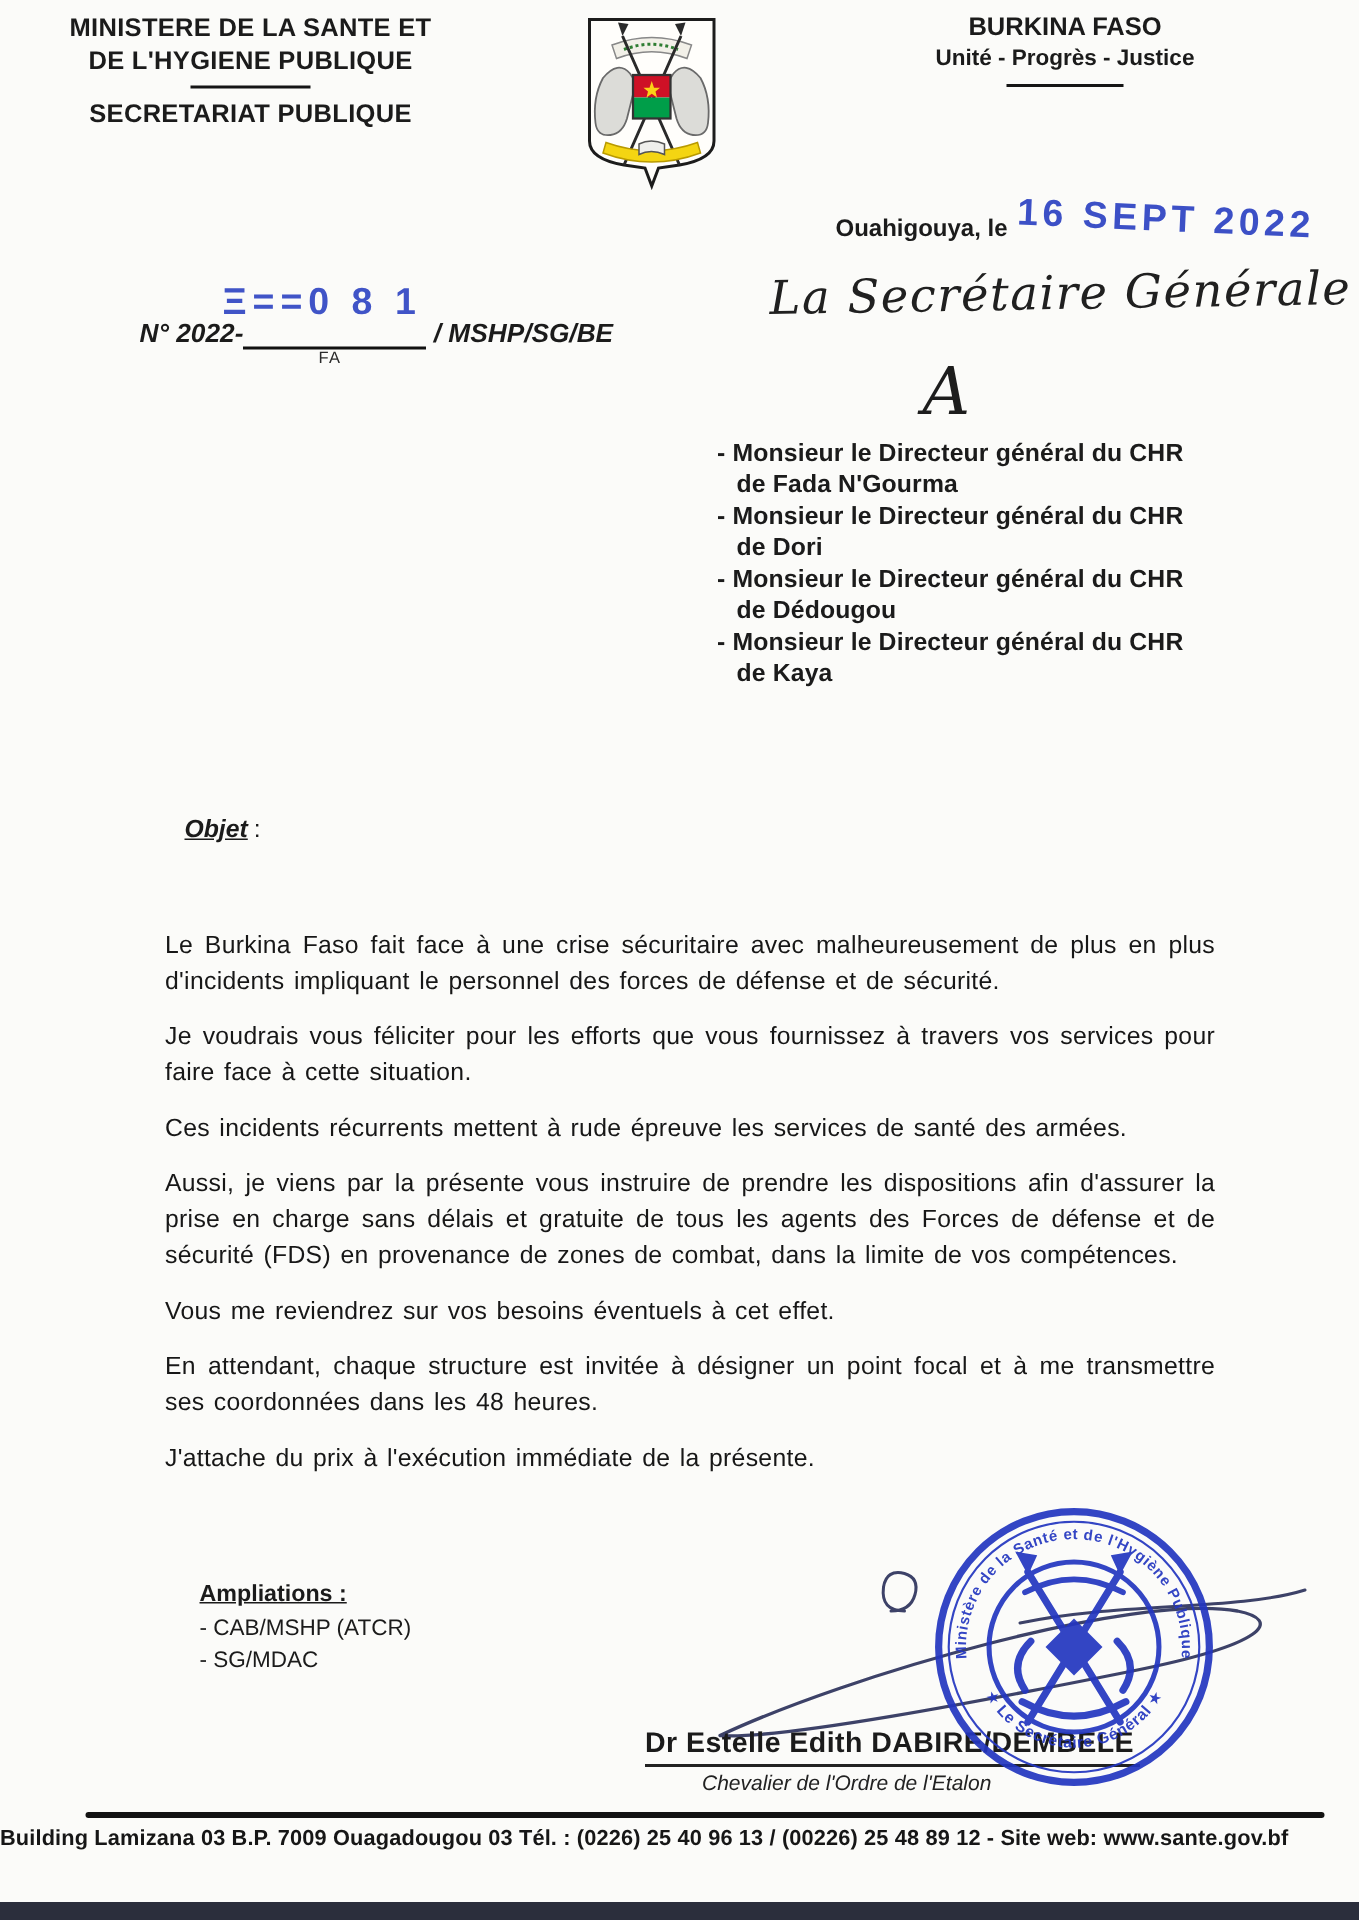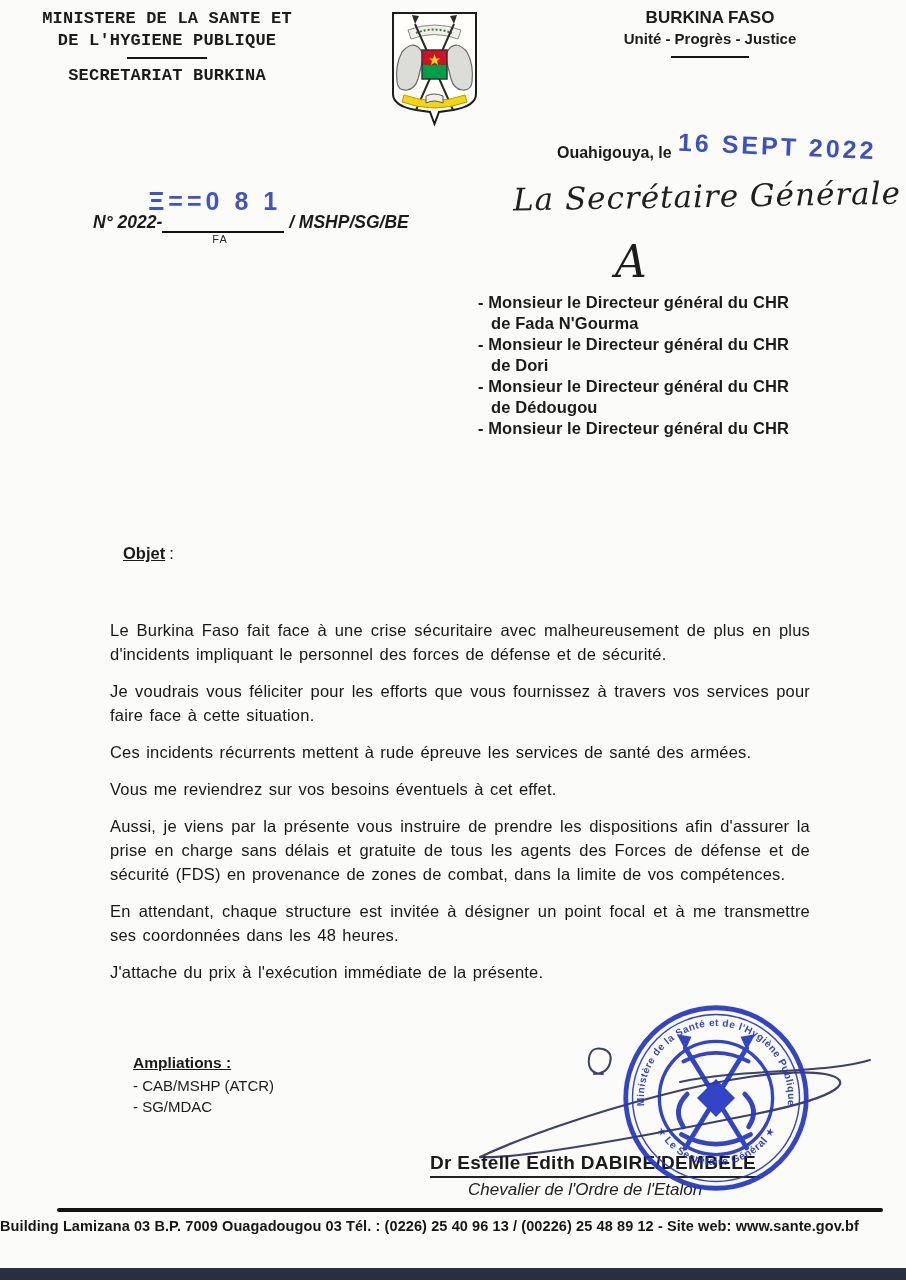--- a/index.html
+++ b/index.html
@@ -2,21 +2,21 @@
 <html><head>
 <meta charset="utf-8">
 <style>
   html,body{margin:0;padding:0;}
   body{width:906px;height:1280px;background:#e9e9e7;font-family:"Liberation Sans","DejaVu Sans",sans-serif;}
   .page{position:relative;width:906px;height:1280px;background:#fbfbf9;overflow:hidden;color:#1b1b1b;}
 
   .abs{position:absolute;}
 
   
-  .hdr-left{left:36px;top:8px;width:262px;text-align:center;font-weight:bold;font-size:17px;line-height:22px;letter-spacing:.2px;font-family:Liberation Mono, monospace;}
+  .hdr-left{left:36px;top:8px;width:262px;text-align:center;font-weight:bold;font-size:17px;line-height:22px;letter-spacing:.2px;}
   .hdr-left .rule{width:80px;height:0;border-top:2.5px solid #151515;margin:5px auto 6px auto;}
   .hdr-right{left:612px;top:8px;width:196px;text-align:center;}
   .hdr-right .country{font-weight:bold;font-size:17px;}
   .hdr-right .motto{font-weight:600;font-size:15px;margin-top:2px;}
   .hdr-right .rule{width:78px;height:0;border-top:2px solid #151515;margin:9px auto 0 auto;}
   .emblem{left:386px;top:10px;width:97px;height:118px;}
 
   
   .dateline-place{left:557px;top:144px;font-weight:600;font-size:16px;}
   .date-stamp{left:678px;top:132px;font-weight:bold;font-size:25px;letter-spacing:3px;color:#2c42c2;transform:rotate(2.5deg);opacity:.92;}
@@ -28,54 +28,54 @@
   .ref-blank{display:inline-block;width:122px;border-bottom:2.2px solid #111;position:relative;height:18px;vertical-align:bottom;text-decoration:underline;}
   .ref-stamped{position:absolute;left:-14px;top:-26px;color:#2c42c2;font-size:25px;font-weight:bold;font-style:normal;letter-spacing:4px;white-space:nowrap;opacity:.9;}
   .ref-fa{position:absolute;left:50px;top:20px;font-size:11px;font-weight:normal;font-style:normal;color:#2a2a2a;letter-spacing:1px;}
 
   
   .recipients{left:478px;top:292px;width:360px;font-weight:bold;font-size:16.5px;line-height:21px;letter-spacing:.1px;}
   .recipients .l2{margin-left:13px;}
 
   
   .subject{left:123px;top:544px;display:flex;font-size:16.5px;}
-  .subject .lbl{font-weight:bold;text-decoration:underline;margin-right:4px;}
+  .subject .lbl{font-weight:bold;text-decoration:underline;margin-right:4px;font-style:italic;}
   .subject .colon{margin-right:6px;}
   .subject .txt{line-height:23px;}
 
   
   .body-text{left:110px;top:618px;width:700px;font-size:16.5px;line-height:24px;text-align:justify;color:#171717;letter-spacing:.2px;word-spacing:1.5px;}
   .body-text p{margin:0 0 13px 0;}
 
   
   .ampliations{left:133px;top:1052px;font-size:15px;line-height:21px;}
   .ampliations .lbl{font-weight:bold;text-decoration:underline;font-size:15.5px;margin-bottom:2px;}
 
   
   .sig-swoosh{left:425px;top:1032px;width:450px;height:140px;}
   .sig-name{left:430px;top:1152px;font-weight:bold;font-size:19px;letter-spacing:.3px;border-bottom:2.2px solid #222;padding:0 4px 2px 0;white-space:nowrap;}
-  .sig-honor{left:468px;top:1180px;font-style:italic;font-size:17px;color:#222;}
+  .sig-honor{left:468px;top:1180px;font-style:italic;font-size:14px;color:#222;}
   .stamp{left:620px;top:1002px;width:192px;height:192px;opacity:.92;z-index:5;}
 
   
   .footer-rule{left:57px;top:1208px;width:826px;height:3.5px;background:#131313;border-radius:2px;}
   .footer-address{left:0;top:1218px;width:906px;font-size:14.5px;font-weight:600;letter-spacing:.1px;color:#161616;}
   .watermark{left:596px;top:1236px;width:296px;text-align:right;font-size:23px;color:#3c3c3c;margin-top:40px;}
   .bottom-bar{left:0;top:1268px;width:906px;height:12px;background:#2b2e3c;}
 </style>
 </head>
 <body>
 
 <div class="page">
 
   <div class="abs hdr-left">
     <div>MINISTERE DE LA SANTE ET</div>
     <div>DE L'HYGIENE PUBLIQUE</div>
     <div class="rule"></div>
-    <div>SECRETARIAT BURKINA</div>
+    <div>SECRETARIAT PUBLIQUE</div>
   </div>
 
   <svg class="abs emblem" viewBox="0 0 97 118">
     <path d="M7,3 H90 V84 Q90,96 67,100 L53,102 L48.5,114 L44,102 L30,100 Q7,96 7,84 Z" fill="#fffefb" stroke="#1c1c1c" stroke-width="2"></path>
     <path d="M22,20 Q48.5,10 75,20 L72,29 Q48.5,20 25,29 Z" fill="#f2f0e8" stroke="#888" stroke-width="1"></path>
     <path d="M30,23 Q48,16 66,23" stroke="#2e7d32" stroke-width="2" fill="none" stroke-dasharray="2 2"></path>
     <path d="M29,14 L67,100 M68,14 L30,100" stroke="#2a2a2a" stroke-width="2"></path>
     <path d="M29,14 l-3,-9 l7,1 z" fill="#2a2a2a"></path>
     <path d="M68,14 l3,-9 l-7,1 z" fill="#2a2a2a"></path>
     <path d="M16,42 q10,-12 18,-3 q5,6 2,14 l-4,16 q-3,10 -11,11 q-9,1 -10,-8 q-2,-17 5,-30 z" fill="#dcdcd8" stroke="#6a6a6a" stroke-width="1.2"></path>
@@ -114,34 +114,35 @@
     <div>
       <div class="l1">- Monsieur le Directeur général du CHR</div>
       <div class="l2">de Dori</div>
     </div>
     <div>
       <div class="l1">- Monsieur le Directeur général du CHR</div>
       <div class="l2">de Dédougou</div>
     </div>
     <div>
       <div class="l1">- Monsieur le Directeur général du CHR</div>
+      <div class="l2">de Kaya</div>
     </div>
   </div>
 
   <div class="abs subject">
     <span class="lbl">Objet</span>
     <span class="colon">:</span>
   </div>
 
   <div class="abs body-text">
     <p>Le Burkina Faso fait face à une crise sécuritaire avec malheureusement de plus en plus d'incidents impliquant le personnel des forces de défense et de sécurité.</p>
     <p>Je voudrais vous féliciter pour les efforts que vous fournissez à travers vos services pour faire face à cette situation.</p>
     <p>Ces incidents récurrents mettent à rude épreuve les services de santé des armées.</p>
+    <p>Aussi, je viens par la présente vous instruire de prendre les dispositions afin d'assurer la prise en charge sans délais et gratuite de tous les agents des Forces de défense et de sécurité (FDS) en provenance de zones de combat, dans la limite de vos compétences.</p>
     <p>Vous me reviendrez sur vos besoins éventuels à cet effet.</p>
-    <p>Aussi, je viens par la présente vous instruire de prendre les dispositions afin d'assurer la prise en charge sans délais et gratuite de tous les agents des Forces de défense et de sécurité (FDS) en provenance de zones de combat, dans la limite de vos compétences.</p>
     <p>En attendant, chaque structure est invitée à désigner un point focal et à me transmettre ses coordonnées dans les 48 heures.</p>
     <p>J'attache du prix à l'exécution immédiate de la présente.</p>
   </div>
 
   <div class="abs ampliations">
     <div class="lbl">Ampliations :</div>
     <div>- CAB/MSHP (ATCR)</div>
     <div>- SG/MDAC</div>
   </div>
 

